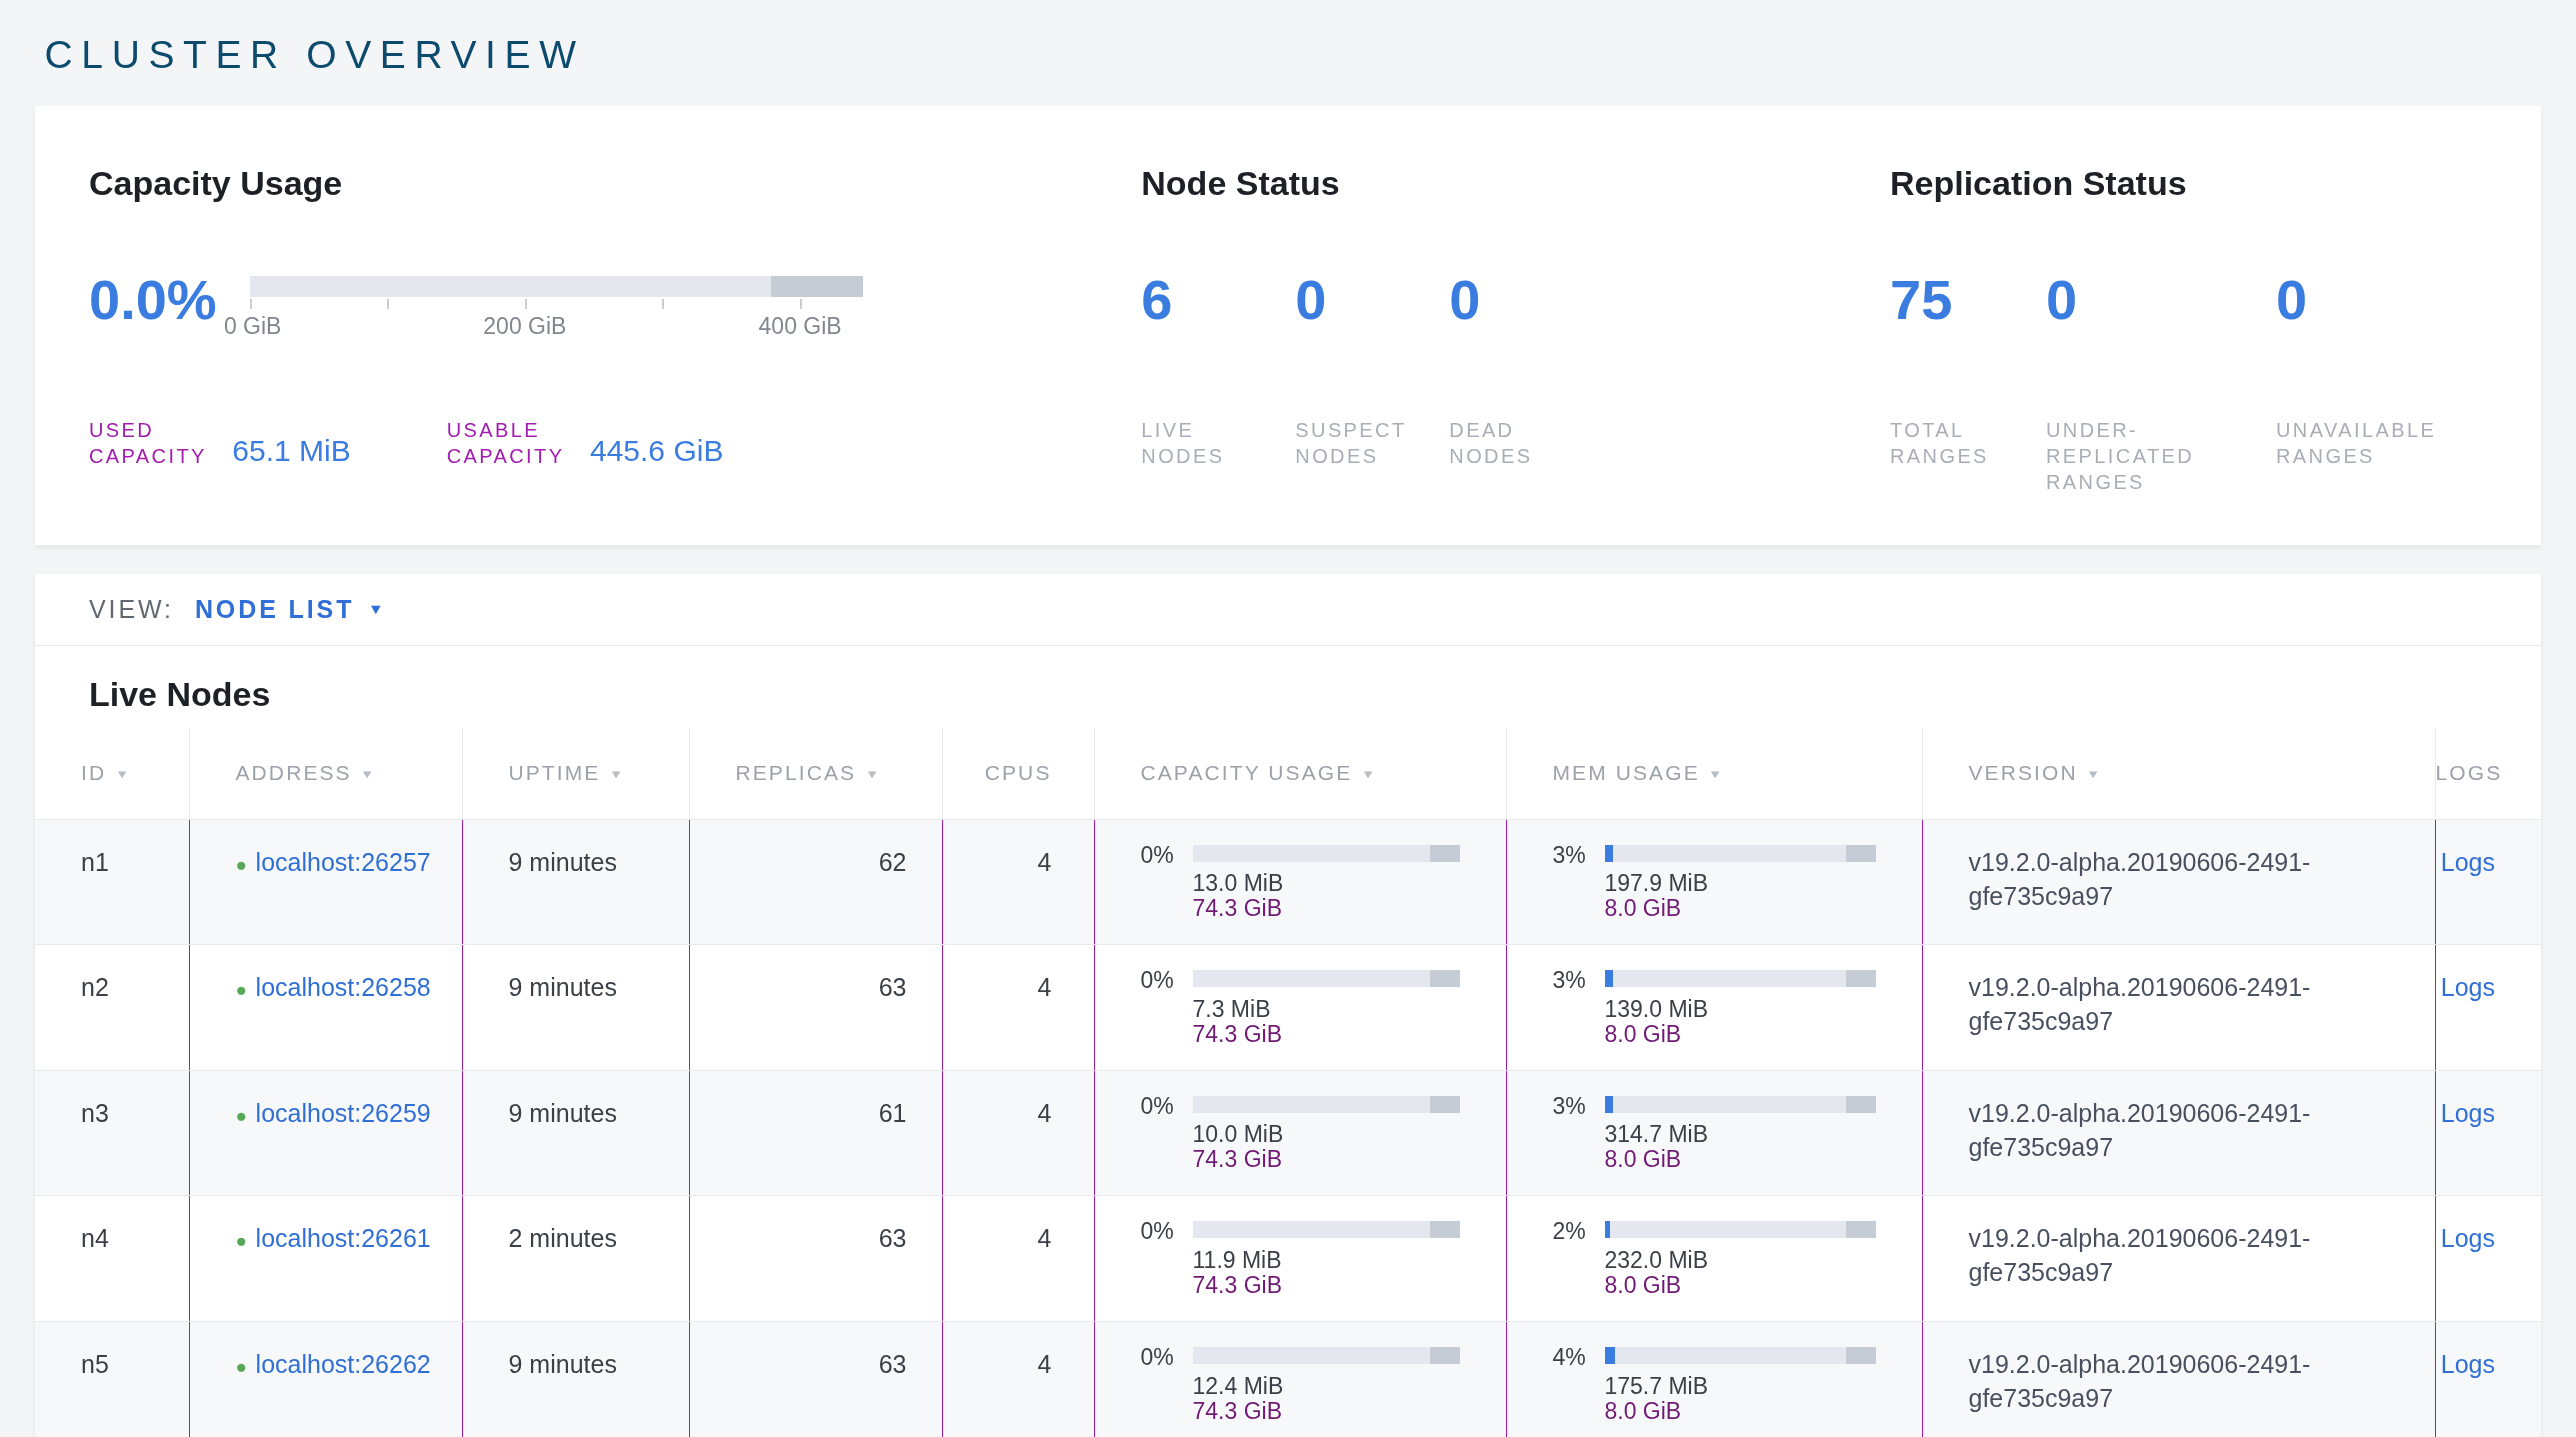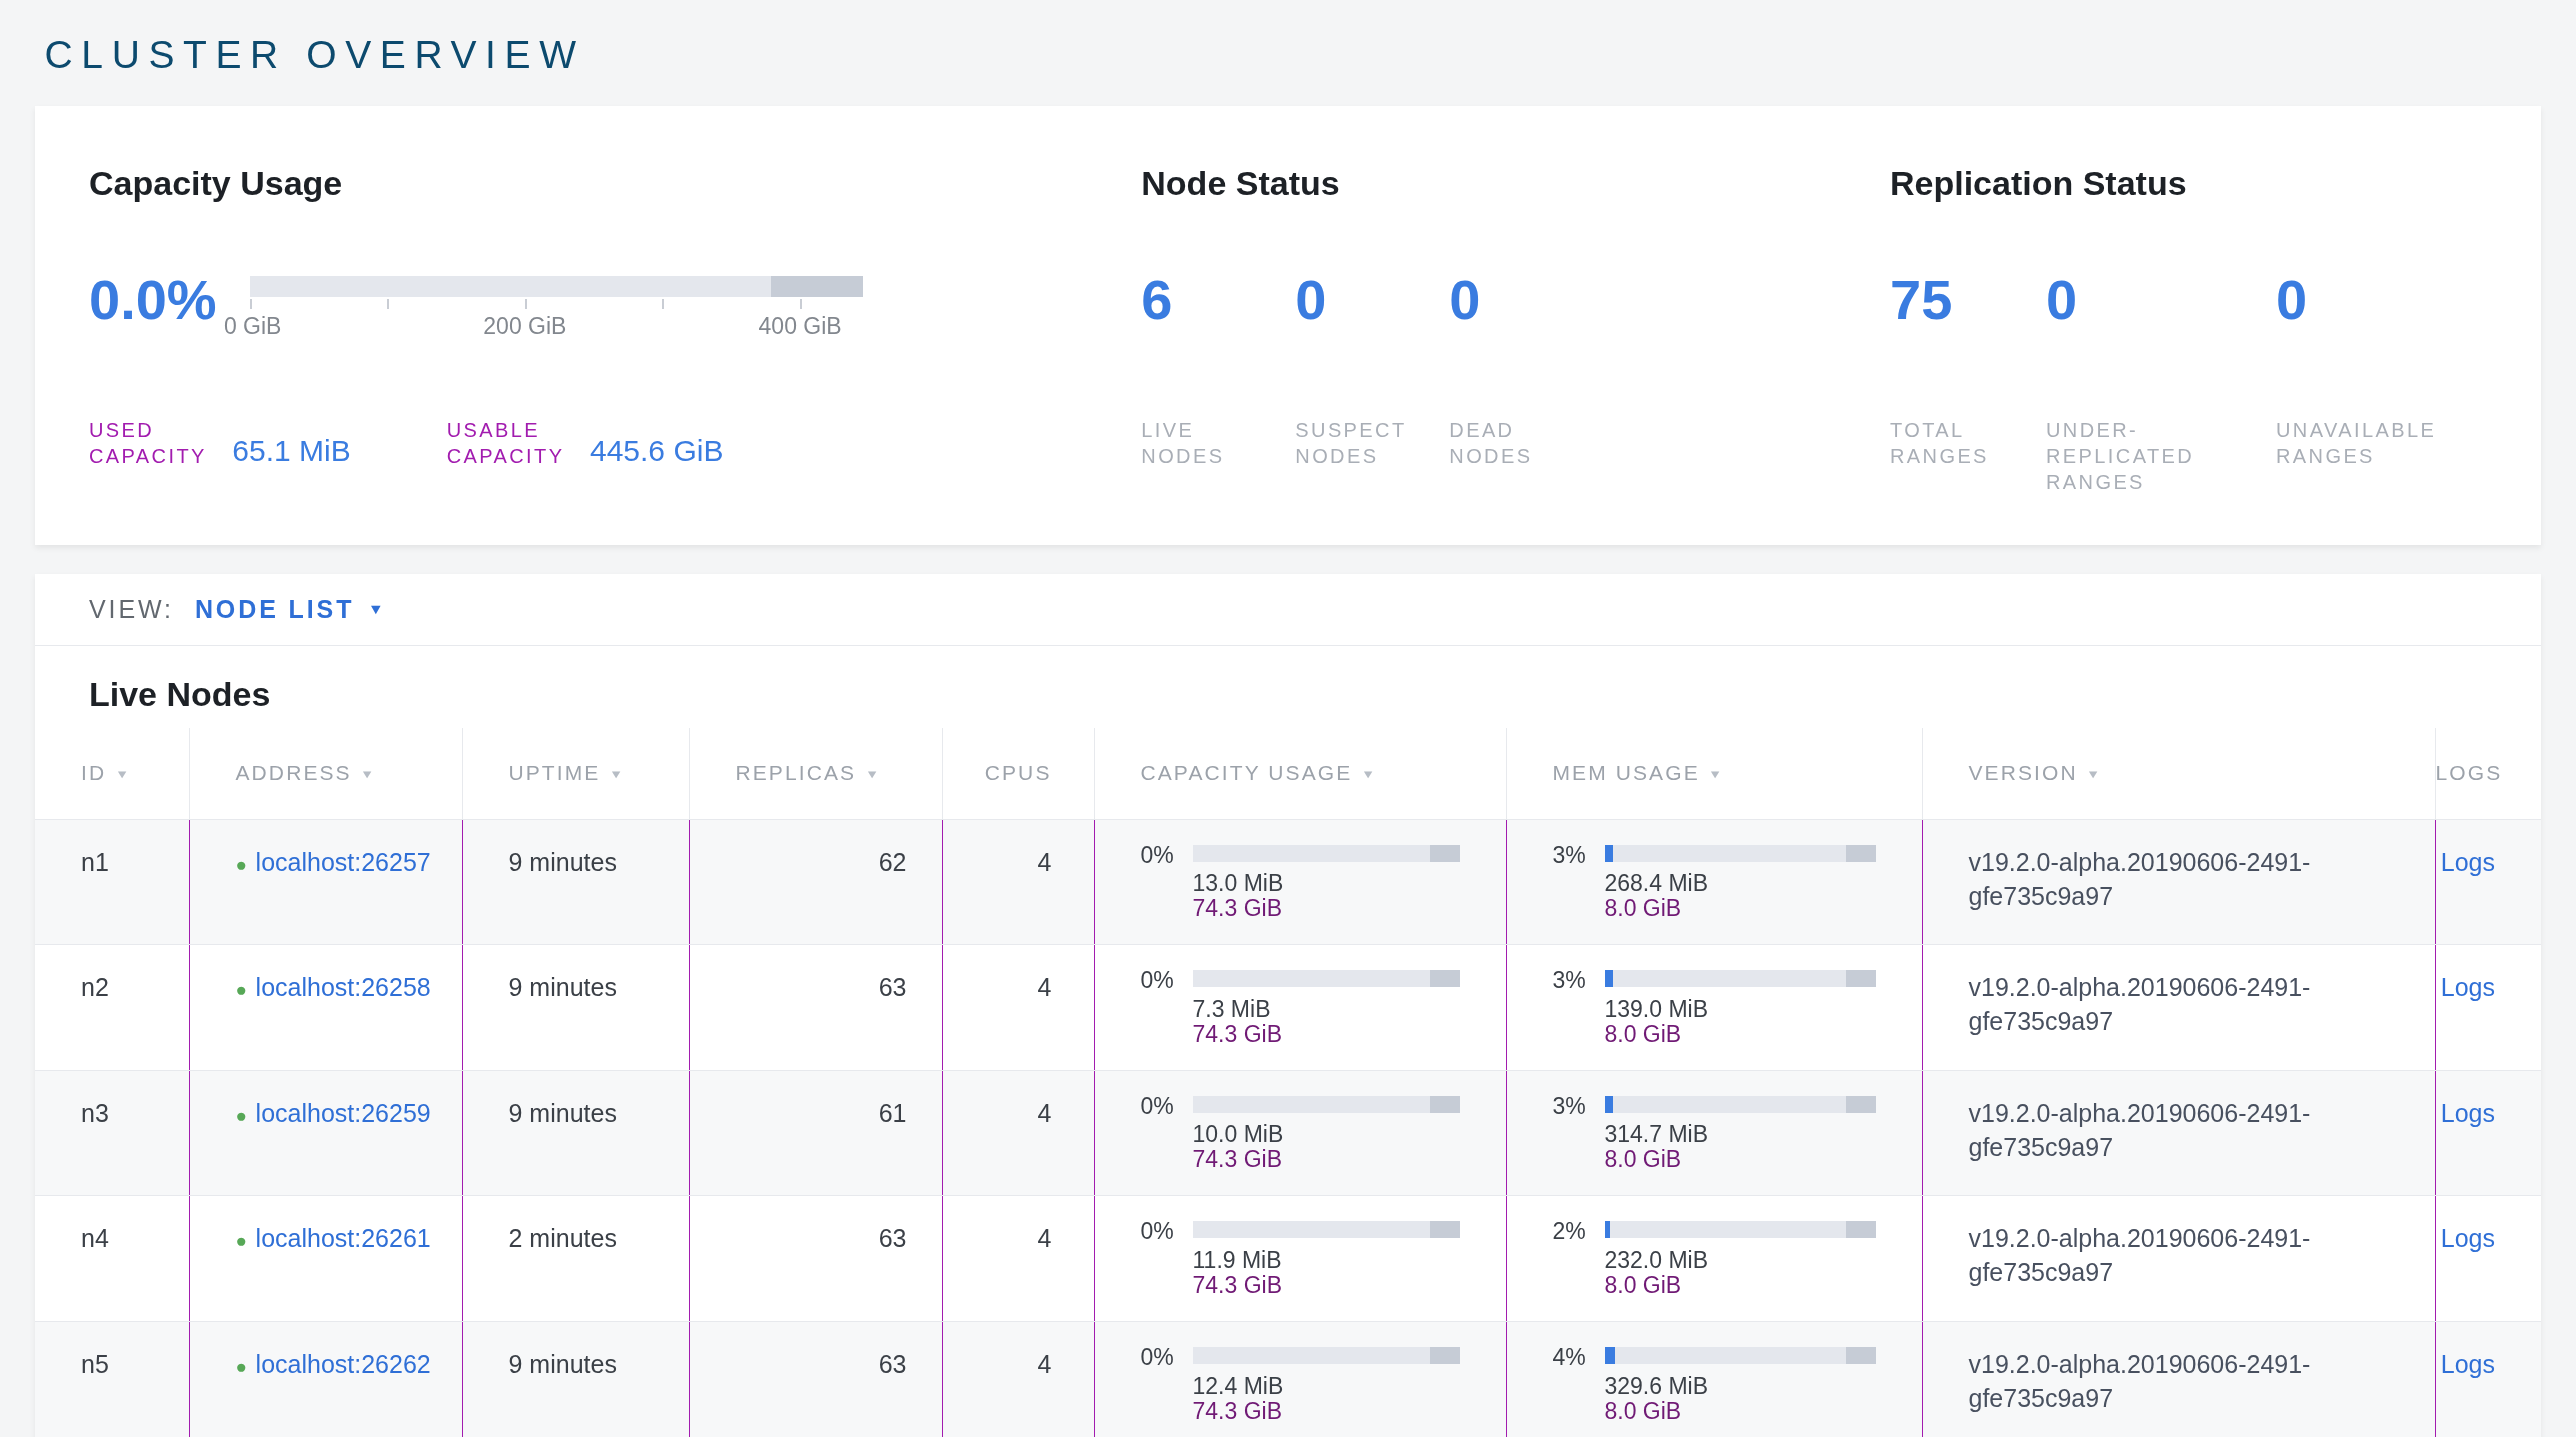--- a/index.html
+++ b/index.html
@@ -244,21 +244,21 @@
     </td>
     <td>
       <div class="meter">
         <span class="pct">3%</span>
         <div class="mwrap">
           <div class="mtrack">
             <div class="mfill" style="width: 3%;"></div>
             <div class="mcap"></div>
           </div>
           <div class="mvals">
-            <span class="used">268.4 MiB</span>
+            <span class="used">197.9 MiB</span>
             <span class="total">8.0 GiB</span>
           </div>
         </div>
       </div>
     </td>
     <td class="c-version">v19.2.0-alpha.20190606-2491-gfe735c9a97</td>
     <td class="c-logs"><a class="link" href="#">Logs</a></td>
   </tr>
             <tr>
     <td>n2</td>
@@ -400,21 +400,21 @@
     </td>
     <td>
       <div class="meter">
         <span class="pct">4%</span>
         <div class="mwrap">
           <div class="mtrack">
             <div class="mfill" style="width: 4%;"></div>
             <div class="mcap"></div>
           </div>
           <div class="mvals">
-            <span class="used">329.6 MiB</span>
+            <span class="used">175.7 MiB</span>
             <span class="total">8.0 GiB</span>
           </div>
         </div>
       </div>
     </td>
     <td class="c-version">v19.2.0-alpha.20190606-2491-gfe735c9a97</td>
     <td class="c-logs"><a class="link" href="#">Logs</a></td>
   </tr>
           </tbody>
       </table>

